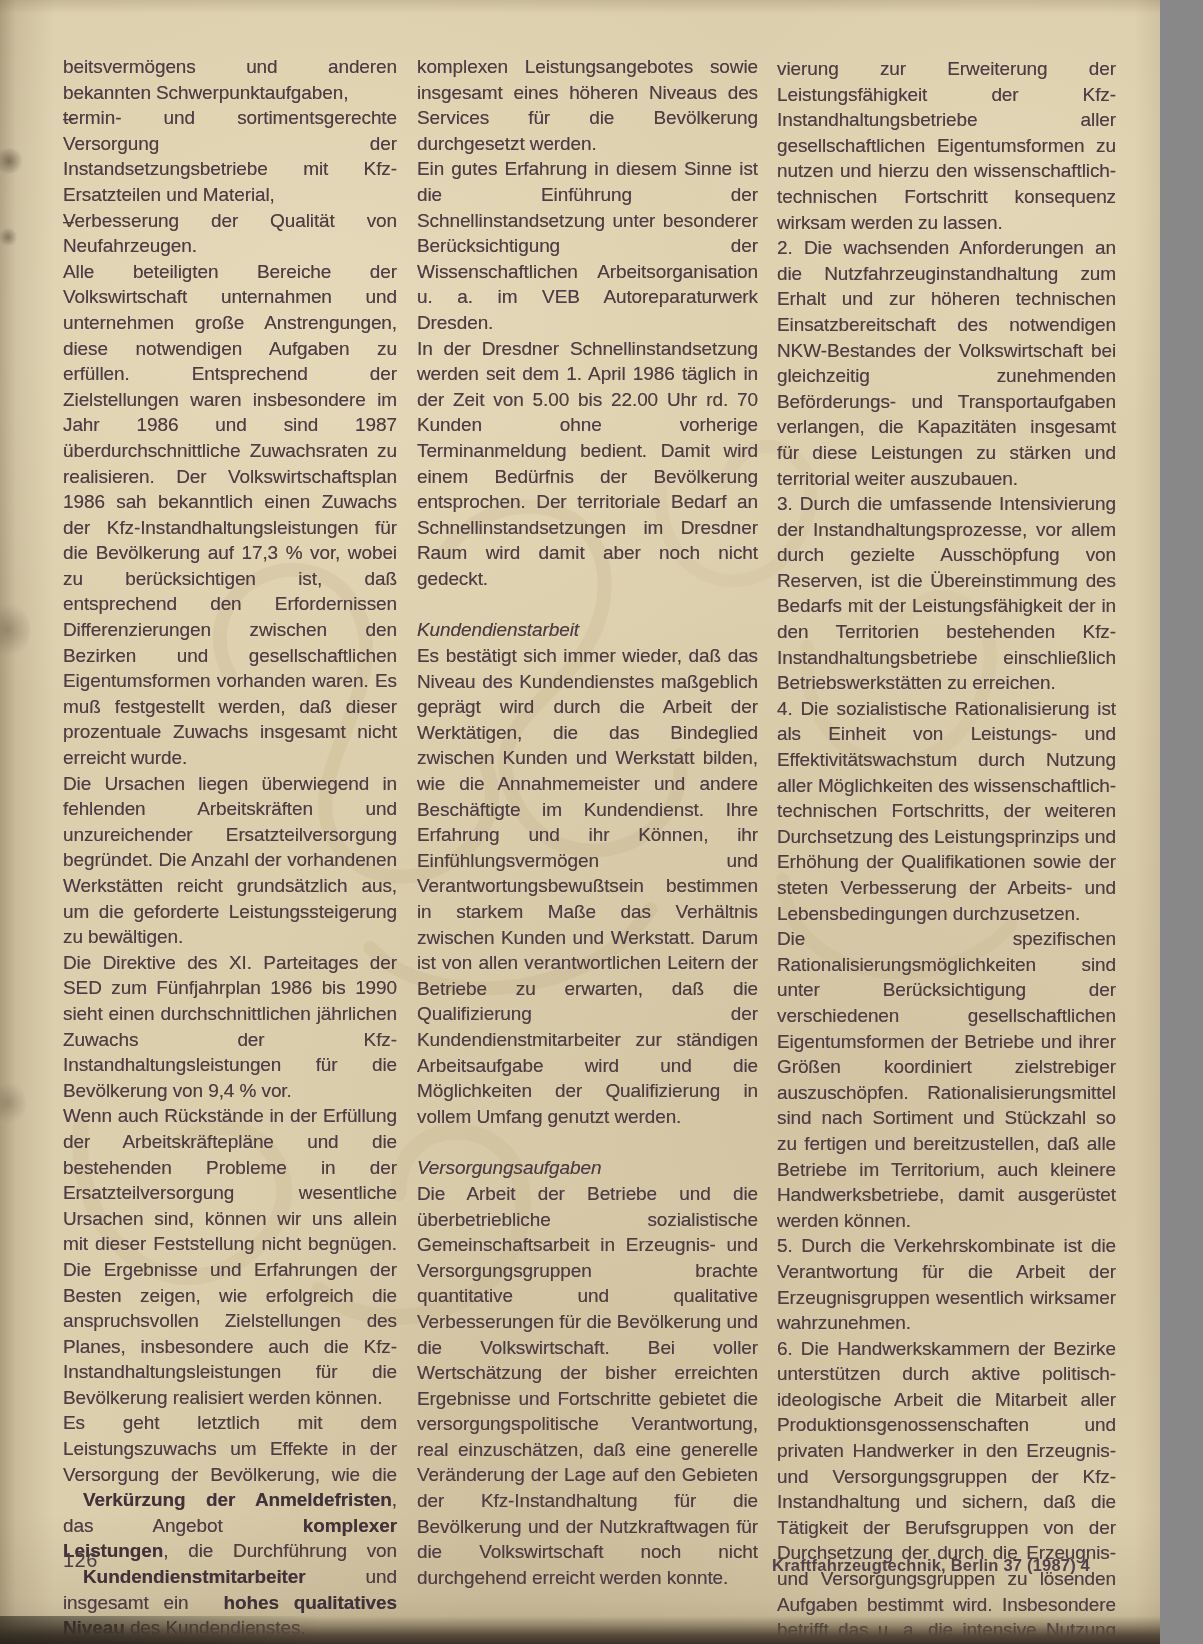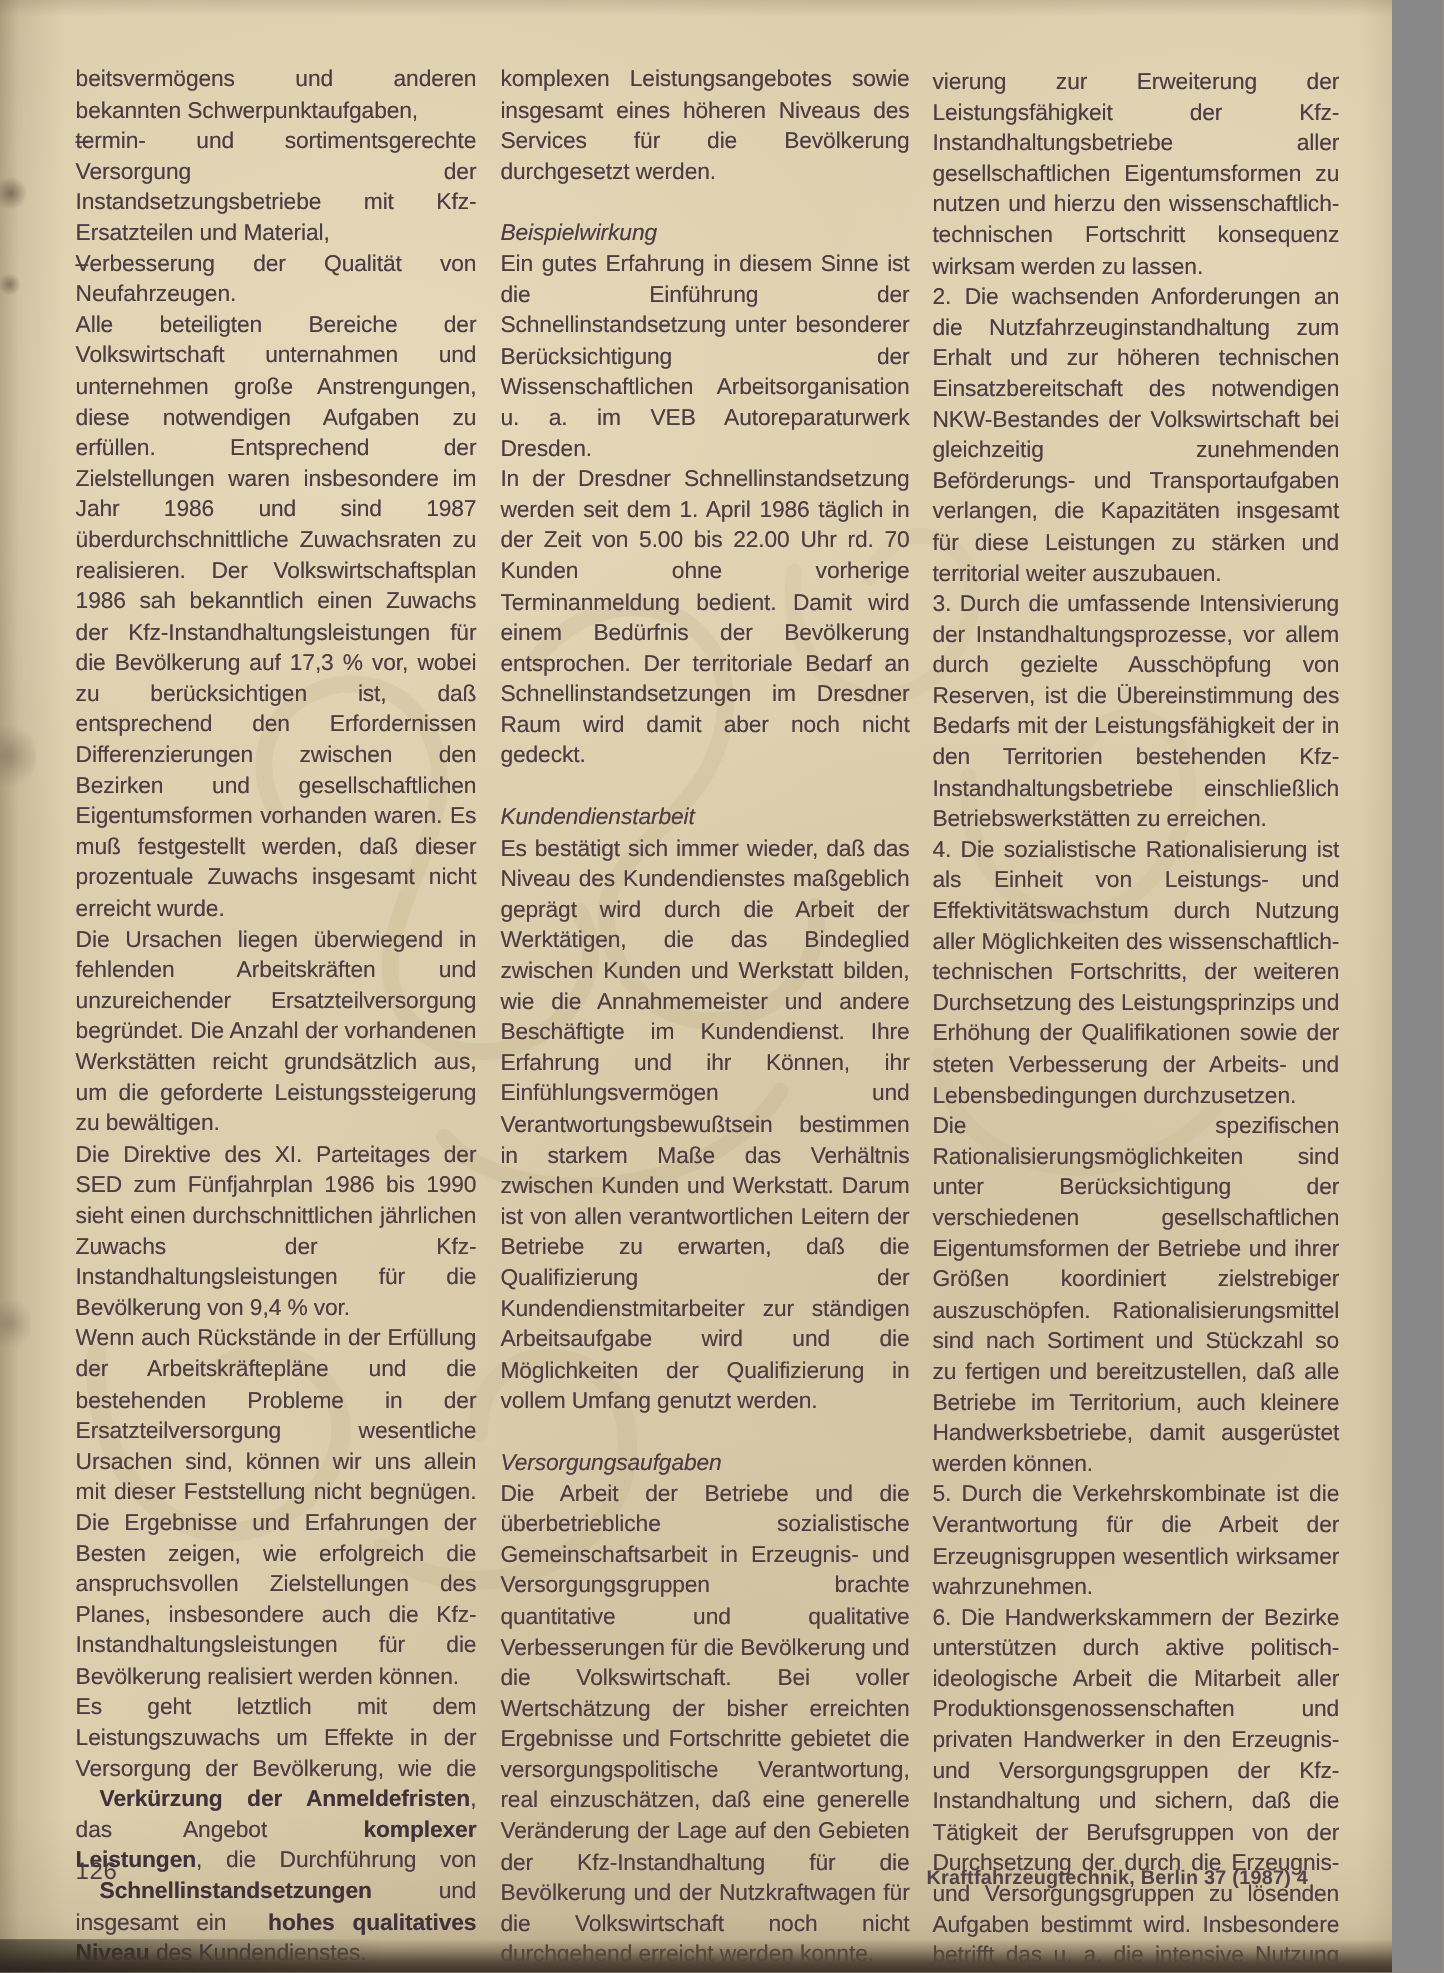--- a/index.html
+++ b/index.html
@@ -91,26 +91,25 @@
   </svg>
 
   <div class="col" id="col0">
       <p class="list-cont">beitsvermögens und anderen bekannten Schwerpunktaufgaben,</p>
       <p class="list-item"><span class="dash">–</span>termin- und sortimentsgerechte Versorgung der Instandsetzungsbetriebe mit Kfz-Ersatzteilen und Material,</p>
       <p class="list-item"><span class="dash">–</span>Verbesserung der Qualität von Neufahrzeugen.</p>
       <p class="para">Alle beteiligten Bereiche der Volkswirtschaft unternahmen und unternehmen große Anstrengungen, diese notwendigen Aufgaben zu erfüllen. Entsprechend der Zielstellungen waren insbesondere im Jahr 1986 und sind 1987 überdurchschnittliche Zuwachsraten zu realisieren. Der Volkswirtschaftsplan 1986 sah bekanntlich einen Zuwachs der Kfz-Instandhaltungsleistungen für die Bevölkerung auf 17,3 % vor, wobei zu berücksichtigen ist, daß entsprechend den Erfordernissen Differenzierungen zwischen den Bezirken und gesellschaftlichen Eigentumsformen vorhanden waren. Es muß festgestellt werden, daß dieser prozentuale Zuwachs insgesamt nicht erreicht wurde.</p>
       <p class="para">Die Ursachen liegen überwiegend in fehlenden Arbeitskräften und unzureichender Ersatzteilversorgung begründet. Die Anzahl der vorhandenen Werkstätten reicht grundsätzlich aus, um die geforderte Leistungssteigerung zu bewältigen.</p>
       <p class="para">Die Direktive des XI. Parteitages der SED zum Fünfjahrplan 1986 bis 1990 sieht einen durchschnittlichen jährlichen Zuwachs der Kfz-Instandhaltungsleistungen für die Bevölkerung von 9,4 % vor.</p>
       <p class="para">Wenn auch Rückstände in der Erfüllung der Arbeitskräftepläne und die bestehenden Probleme in der Ersatzteilversorgung wesentliche Ursachen sind, können wir uns allein mit dieser Feststellung nicht begnügen. Die Ergebnisse und Erfahrungen der Besten zeigen, wie erfolgreich die anspruchsvollen Zielstellungen des Planes, insbesondere auch die Kfz-Instandhaltungsleistungen für die Bevölkerung realisiert werden können.</p>
-      <p class="para">Es geht letztlich mit dem Leistungszuwachs um Effekte in der Versorgung der Bevölkerung, wie die <b>Verkürzung der Anmeldefristen</b>, das Angebot <b>komplexer Leistungen</b>, die Durchführung von <b>Schnellinstandsetzungen</b> und insgesamt ein <b>hohes qualitatives Niveau</b> des Kundendienstes.</p>
+      <p class="para">Es geht letztlich mit dem Leistungszuwachs um Effekte in der Versorgung der Bevölkerung, wie die <b>Verkürzung der Anmeldefristen</b>, das Angebot <b>komplexer Leistungen</b>, die Durchführung von <b>Kundendienstmitarbeiter</b> und insgesamt ein <b>hohes qualitatives Niveau</b> des Kundendienstes.</p>
       <p class="para">Die Ergebnisse der Arbeit werden daran gemessen, wie es gelingt, den Bedarf der Bevölkerung , in jedem Kreis, in jeder Bezirksstadt und nicht zuletzt in der Hauptstadt, zu decken.</p>
     </div>
   <div class="col" id="col1">
       <p class="para">komplexen Leistungsangebotes sowie insgesamt eines höheren Niveaus des Services für die Bevölkerung durchgesetzt werden.</p>
-      <h3 class="h-italic">Beispielwirkung</h3>
       <p class="para">Ein gutes Erfahrung in diesem Sinne ist die Einführung der Schnellinstandsetzung unter besonderer Berücksichtigung der Wissenschaftlichen Arbeitsorganisation u. a. im VEB Autoreparaturwerk Dresden.</p>
       <p class="para">In der Dresdner Schnellinstandsetzung werden seit dem 1. April 1986 täglich in der Zeit von 5.00 bis 22.00 Uhr rd. 70 Kunden ohne vorherige Terminanmeldung bedient. Damit wird einem Bedürfnis der Bevölkerung entsprochen. Der territoriale Bedarf an Schnellinstandsetzungen im Dresdner Raum wird damit aber noch nicht gedeckt.</p>
       <h3 class="h-italic">Kundendienstarbeit</h3>
       <p class="para">Es bestätigt sich immer wieder, daß das Niveau des Kundendienstes maßgeblich geprägt wird durch die Arbeit der Werktätigen, die das Bindeglied zwischen Kunden und Werkstatt bilden, wie die Annahmemeister und andere Beschäftigte im Kundendienst. Ihre Erfahrung und ihr Können, ihr Einfühlungsvermögen und Verantwortungsbewußtsein bestimmen in starkem Maße das Verhältnis zwischen Kunden und Werkstatt. Darum ist von allen verantwortlichen Leitern der Betriebe zu erwarten, daß die Qualifizierung der Kundendienstmitarbeiter zur ständigen Arbeitsaufgabe wird und die Möglichkeiten der Qualifizierung in vollem Umfang genutzt werden.</p>
       <h3 class="h-italic">Versorgungsaufgaben</h3>
       <p class="para">Die Arbeit der Betriebe und die überbetriebliche sozialistische Gemeinschaftsarbeit in Erzeugnis- und Versorgungsgruppen brachte quantitative und qualitative Verbesserungen für die Bevölkerung und die Volkswirtschaft. Bei voller Wertschätzung der bisher erreichten Ergebnisse und Fortschritte gebietet die versorgungspolitische Verantwortung, real einzuschätzen, daß eine generelle Veränderung der Lage auf den Gebieten der Kfz-Instandhaltung für die Bevölkerung und der Nutzkraftwagen für die Volkswirtschaft noch nicht durchgehend erreicht werden konnte.</p>
     </div>
   <div class="col" id="col2">
       <p class="para">vierung zur Erweiterung der Leistungsfähigkeit der Kfz-Instandhaltungsbetriebe aller gesellschaftlichen Eigentumsformen zu nutzen und hierzu den wissenschaftlich-technischen Fortschritt konsequenz wirksam werden zu lassen.</p>
       <p class="para">2. Die wachsenden Anforderungen an die Nutzfahrzeuginstandhaltung zum Erhalt und zur höheren technischen Einsatzbereitschaft des notwendigen NKW-Bestandes der Volkswirtschaft bei gleichzeitig zunehmenden Beförderungs- und Transportaufgaben verlangen, die Kapazitäten insgesamt für diese Leistungen zu stärken und territorial weiter auszubauen.</p>

